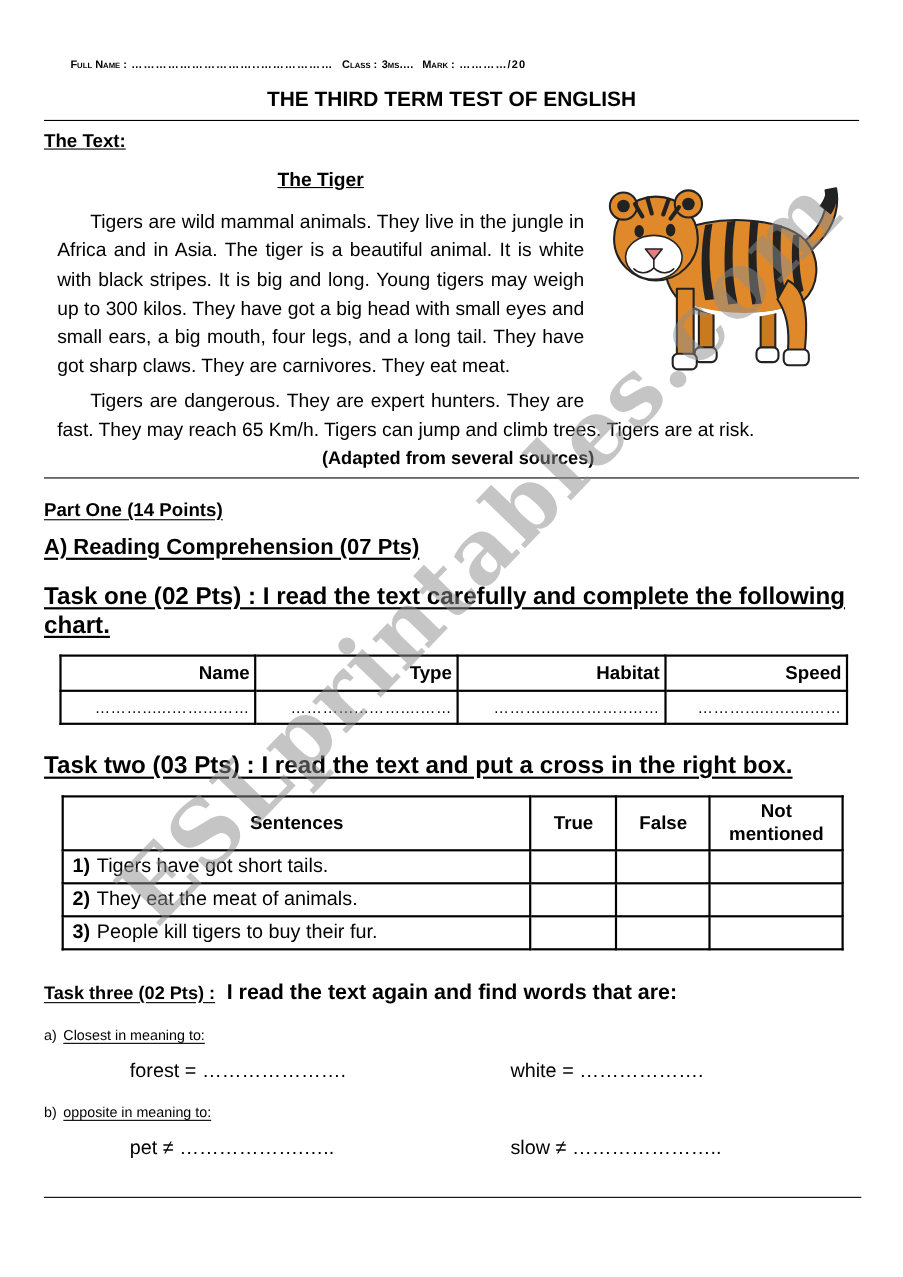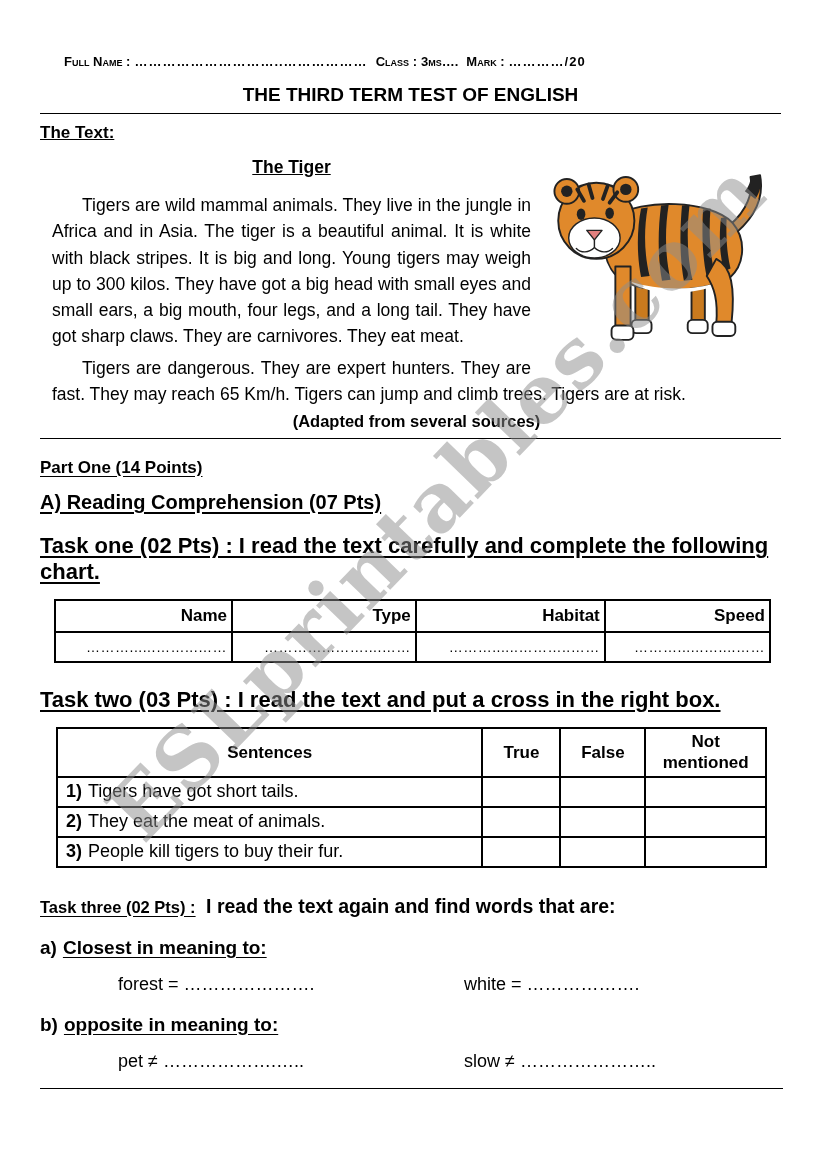--- a/index.html
+++ b/index.html
@@ -14,21 +14,21 @@
     position:absolute; left:88px; top:792px;
     font-family:"DejaVu Serif", serif;
     font-size:82px; letter-spacing:2px; font-weight:bold;
     color:#8d8d8d; opacity:0.5;
     transform:rotate(-46deg); transform-origin:0 0;
     pointer-events:none; white-space:nowrap; z-index:5;
   }
   
   .header-line {
     display:flex; align-items:baseline; white-space:nowrap;
-    font-weight:bold; font-size:13px; padding:0 24px;
+    font-weight:bold; font-size:10px; padding:0 24px;
     font-variant:small-caps;
   }
   .header-line .dots { font-variant:normal; letter-spacing:1px; overflow:hidden; }
   .header-line .lbl { margin-right:4px; }
   .header-line .gap { margin-left:8px; }
   .page-title {
     text-align:center; font-size:19px; font-weight:bold; margin-top:15px;
   }
   .rule { border-bottom:1.6px solid #000; margin-top:7px; }
   
@@ -68,21 +68,21 @@
   .tf-table th { font-size:17px; padding:2px 4px; text-align:center; line-height:1.25; }
   .tf-table td { font-size:18px; padding:2px 8px; height:30px; }
   .tf-table .sent-num { font-weight:bold; margin-right:6px; }
   .col-sent { width:60%; } .col-true { width:11%; } .col-false { width:12%; } .col-nm { width:17%; }
   
   .task3-line { margin-top:27px; }
   .task3-line .t3-label {
     font-weight:bold; font-size:16.5px; text-decoration:underline; text-underline-offset:3px;
   }
   .task3-line .t3-text { font-weight:bold; font-size:19.5px; margin-left:6px; }
-  .sub-line { margin-top:19px; font-size:19px; font-weight:bold; }
+  .sub-line { margin-top:19px; font-size:13px; font-weight:normal; }
   .sub-line .sub-label { text-decoration:underline; text-underline-offset:3px; margin-left:6px; }
   .word-line { margin-top:15px; font-size:18px; display:flex; }
   .word-item-left { width:392px; padding-left:78px; }
   .word-item-right { padding-left:32px; }
   .bottom-rule { position:absolute; left:40px; right:38px; top:1088px; border-top:1.6px solid #000; }
 </style>
 </head>
 <body>
 
 <div class="page">

